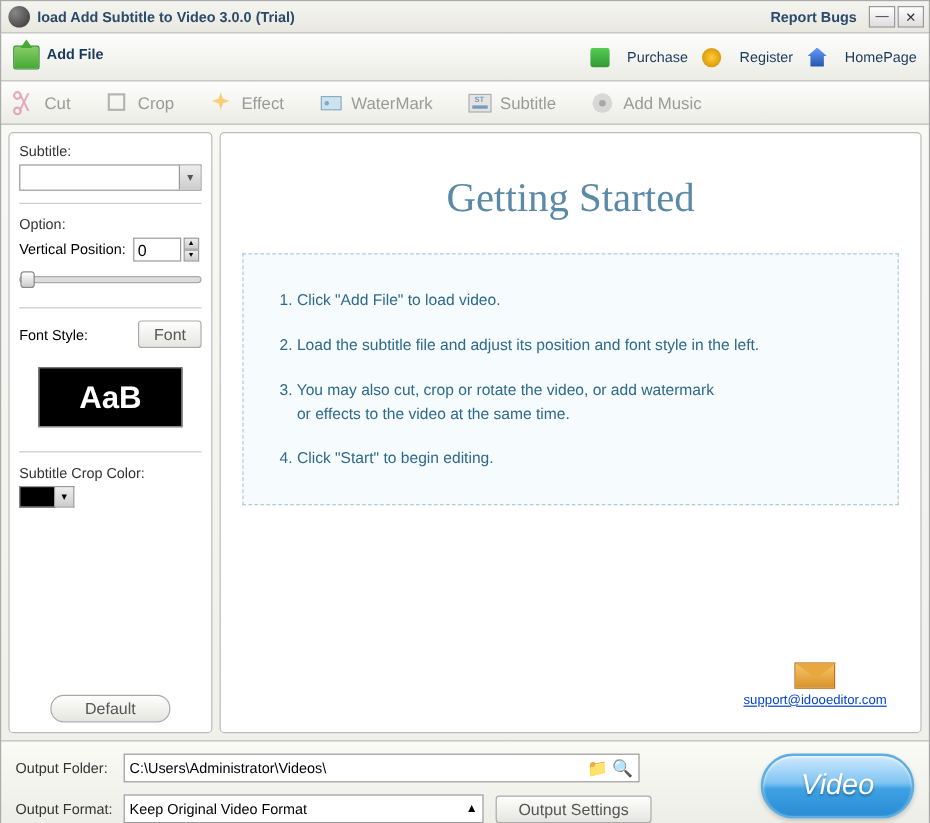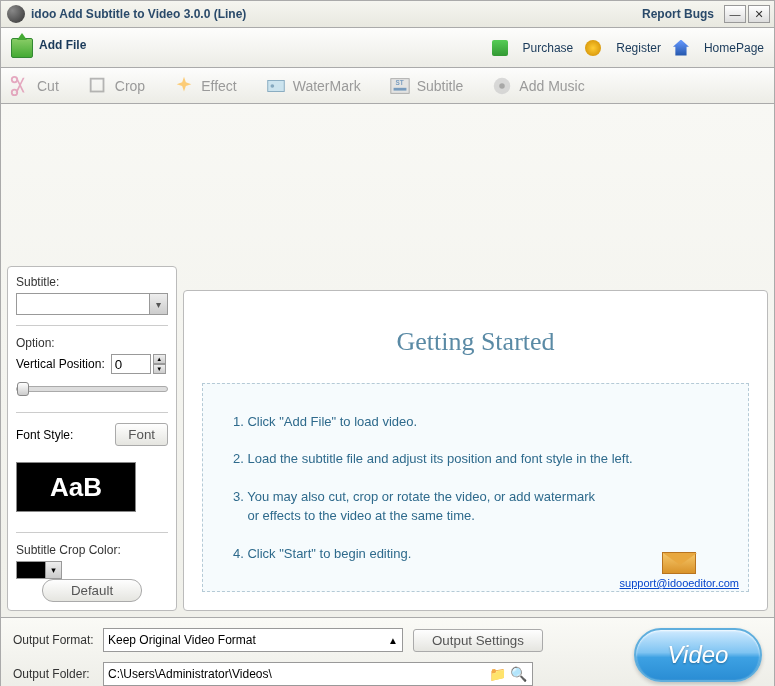--- a/index.html
+++ b/index.html
@@ -24,43 +24,43 @@
 .si.register { background: radial-gradient(circle,#fc3,#c80); border-radius: 50%; }
 .si.homepage { background: linear-gradient(#69f,#25a); clip-path: polygon(50% 0, 100% 45%, 85% 45%, 85% 100%, 15% 100%, 15% 45%, 0 45%); }
 
 
 .tabs { height: 36px; border: 1px solid #aaa; border-top: none; background: linear-gradient(#fdfdfc,#ecece6); display: flex; align-items: center; padding: 0 8px; }
 .tab { display: flex; align-items: center; color: #9a9a9a; font-size: 14px; margin-right: 28px; cursor: pointer; }
 .tab .ti { width: 22px; height: 22px; margin-right: 6px; opacity: 0.7; }
 .ti.cut svg, .ti.crop svg, .ti.effect svg, .ti.water svg, .ti.subtitle svg, .ti.music svg { width:100%; height:100%; }
 
 
-.mainwrap { border: 1px solid #aaa; border-top: none; padding: 6px; background: linear-gradient(#f8f8f4,#f0f0ea); height: 514px; display:flex;align-items:flex-end; }
+.mainwrap { border: 1px solid #aaa; border-top: none; padding: 6px; background: linear-gradient(#f8f8f4,#f0f0ea); height: 514px; display:flex; }
 .leftpanel { width: 170px; border: 1px solid #bbb; border-radius: 4px; background: #fff; margin-right: 6px; padding: 8px 8px 8px 8px; display:flex; flex-direction:column; }
 .rightpanel { flex:1; border: 1px solid #bbb; border-radius: 4px; background: #fff; padding: 18px; position:relative; }
 
 .lbl { color: #333; margin-bottom: 4px; }
 .combo { width: 100%; height: 22px; border: 1px solid #999; background: #fff; position: relative; cursor: pointer; }
 .combo .arrowbtn { position:absolute; right:0; top:0; width:18px; height:100%; background:linear-gradient(#eee,#ccc); border-left:1px solid #999; display:flex; align-items:center; justify-content:center; color:#555; font-size:10px;}
 .hr { height:1px; background:#ccc; margin: 10px 0; }
 .row { display:flex; align-items:center; margin-bottom:6px; }
 .spin { width: 40px; height: 20px; border:1px solid #999; padding:1px 3px; margin-left:6px; }
 .spinbtns { width:13px; height:20px; margin-left:2px; display:flex; flex-direction:column; }
 .spinbtns div { flex:1; border:1px solid #999; background:linear-gradient(#eee,#ccc); font-size:6px; display:flex; align-items:center; justify-content:center; cursor:pointer; }
 .slider { width:100%; height:6px; background:#ddd; border:1px solid #aaa; border-radius:3px; position:relative; margin:6px 0 10px 0; }
 .slider .thumb { position:absolute; left:0; top:-5px; width:12px; height:14px; background:linear-gradient(#fff,#ccc); border:1px solid #888; border-radius:3px; cursor:pointer;}
 .btn { border:1px solid #aaa; background:linear-gradient(#fefefe,#e5e5e0); border-radius:3px; padding:3px 12px; cursor:pointer; color:#555;}
-.fontprev { width: 120px; height: 50px; background:#000; color:#fff; font-weight:bold; font-size:26px; display:flex; align-items:center; justify-content:center; margin:10px 0; border:1px solid #888;}
+.fontprev { width: 120px; height: 50px; background:#000; color:#fff; font-weight:bold; font-size:26px; display:flex; align-items:center; justify-content:center; margin:10px 16px; border:1px solid #888;}
 .colorcombo { display:flex; align-items:center; }
 .colswatch { width:30px; height:18px; border:1px solid #999; background:#000; }
 .colddl { width:16px; height:18px; border:1px solid #999; border-left:none; background:linear-gradient(#eee,#ccc); display:flex;align-items:center;justify-content:center; font-size:9px; cursor:pointer;}
 .defaultbtn { width:100px; align-self:center; margin-top:auto; text-align:center;border-radius:11px;}
 
 
-.gs-title { font-family: Georgia, serif; font-size: 26px; color: #5a8aa5; text-align:center; margin: 18px 0 26px 0; font-weight:normal;}
+.gs-title { font-family: Georgia, serif; font-size: 34px; color: #5a8aa5; text-align:center; margin: 18px 0 26px 0; font-weight:normal;}
 .dashed { border:1px dashed #b5cad6; padding: 28px 30px; background:#f6fbfd;}
 .dashed p { color:#2e6a8c; font-size:13px; line-height:1.5; margin-bottom:18px;}
 .dashed p:last-child { margin-bottom:0;}
 .mailwrap { position:absolute; right:28px; bottom:20px; text-align:center;}
 .mailicn { width:34px; height:22px; background:linear-gradient(#f6c76a,#d9932a); border:1px solid #b87420; margin:0 auto 2px auto; position:relative;}
 .mailicn:before{content:"";position:absolute;top:0;left:0;right:0;border-left:17px solid transparent;border-right:17px solid transparent;border-top:12px solid #e8a840;}
 .maillink { color:#0645cc; text-decoration:underline; font-size:11px; cursor:pointer;}
 
 
 .bottom { border: 1px solid #aaa; border-top:none; background: linear-gradient(#fafaf6,#ecece6); padding:10px 12px; display:flex; align-items:flex-start;}
@@ -75,21 +75,21 @@
 .folderinput input { border:none; outline:none; flex:1; font-size:12px; background:transparent;}
 .folderinput .ficn { color:#2a7abf; margin-left:4px; cursor:pointer; font-size:14px;}
 .startbtn { width:128px; height:54px; margin-left:18px; border-radius:27px; background:linear-gradient(to bottom,#cfeaff 0%, #7fc4f2 45%, #3da1e3 55%, #2a8dd4 100%); border:2px solid #5faedd; display:flex; align-items:center; justify-content:center; cursor:pointer; box-shadow: inset 0 1px 2px rgba(255,255,255,.8), 0 2px 4px rgba(0,0,0,.2);}
 .startbtn span { font-family: Arial Black, Arial, sans-serif; font-size:24px; font-style:italic; color:#fff; text-shadow:0 1px 2px rgba(0,0,0,.3);}
 </style>
 </head>
 <body>
 
 <div class="titlebar">
   <div class="logo"></div>
-  <div class="title">idoo Add Subtitle to Video 3.0.0 (Line)</div>
+  <div class="title">load Add Subtitle to Video 3.0.0 (Trial)</div>
   <div class="report">Report Bugs</div>
   <div class="winbtn">—</div>
   <div class="winbtn">✕</div>
 </div>
 
 <div class="toolbar1">
   <div class="addfile">
     <div class="icn"></div>
     <span>Add File</span>
   </div>
@@ -198,32 +198,32 @@
     <div class="mailwrap">
       <div class="mailicn"></div>
       <a class="maillink">support@idooeditor.com</a>
     </div>
   </div>
 </div>
 
 <div class="bottom">
   <div class="bottleft">
     <div class="brow">
-      <span class="bl">Output Format:</span>
-      <div class="outfmt">
-        <span>Keep Original Video Format</span>
-        <span class="tri">▲</span>
-      </div>
-      <button class="btn outbtn">Output Settings</button>
-    </div>
-    <div class="brow">
       <span class="bl">Output Folder:</span>
       <div class="folderinput">
         <input value="C:\Users\Administrator\Videos\" style="">
         <span class="ficn">📁</span>
         <span class="ficn" style="font-weight:bold;">🔍</span>
       </div>
     </div>
+    <div class="brow">
+      <span class="bl">Output Format:</span>
+      <div class="outfmt">
+        <span>Keep Original Video Format</span>
+        <span class="tri">▲</span>
+      </div>
+      <button class="btn outbtn">Output Settings</button>
+    </div>
   </div>
   <div class="startbtn">
     <span>Video</span>
   </div>
 </div>
 
 </body></html>

